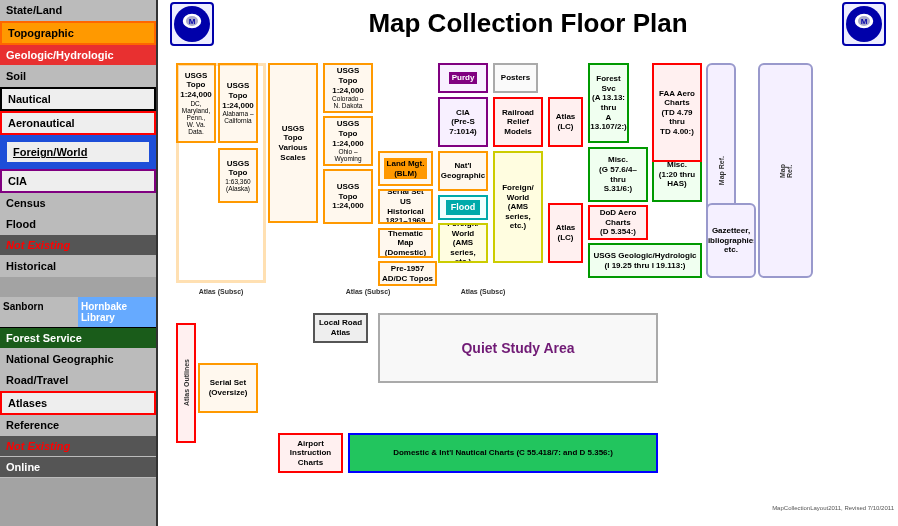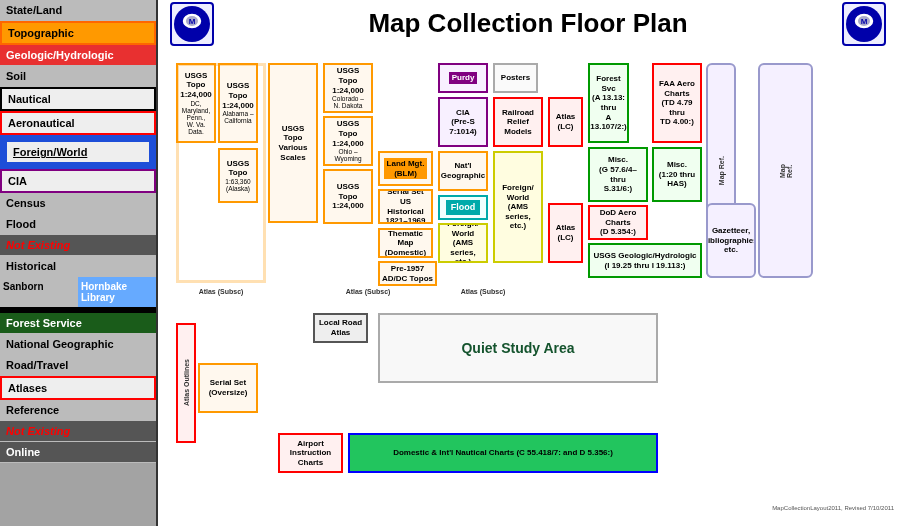--- a/index.html
+++ b/index.html
@@ -39,21 +39,22 @@
     .sidebar-item.blue-border { border: 2px solid #000000; background: #eee; color:#000;}
     .sidebar-item.yellow-border { border: 7px solid #1d4ed8; background: #eee; color:#000;text-decoration:underline;}
     .sidebar-item.purple-border { border: 2px solid purple; background: #eee; color:#000;}
     .sidebar-item.gray-bg { background: #bbb; color:#000;}
     .sidebar-item.dark { background: #555; color:#fff;}
     .sidebar-item.dark-green { background: #1a5c1a; color:#fff;}
     .sidebar-item.geologic { background: #e83030; color:#fff;}
     .sidebar-item.not-existing { background: #555; color: red; font-style: italic; }
     .sidebar-dual {
       display: flex;
-      border-bottom: 6px solid #000000;
+      border-bottom: 1px solid #000000;
+      margin-top: 20px;
     }
     .sidebar-dual .part {
       flex: 1;
       padding: 4px 3px;
       font-size: 10px;
       font-weight: bold;
       cursor: pointer;
     }
     .sidebar-dual .part.gray { background: #bbb; }
     .sidebar-dual .part.blue { background: #6af; color:#fff; }
@@ -155,21 +156,21 @@
     
     .quiet-study {
       position: absolute;
       border: 2px solid #aaa;
       background: #f8f8f8;
       display: flex;
       align-items: center;
       justify-content: center;
       font-size: 14px;
       font-weight: bold;
-      color: #14532d;
+      color: #701a75;
     }
 
     
     #bottom-section {
       position: absolute;
       bottom: 2px;
       right: 4px;
       font-size: 6px;
       color: #555;
     }
@@ -389,21 +390,21 @@
     </div>
 
     <div class="fp-box fp-red" style="left:430px;top:162px;width:60px;height:35px;">
       <span class="box-label">DoD Aero<br>Charts<br>(D 5.354:)</span>
     </div>
 
     <div class="fp-box fp-green" style="left:494px;top:104px;width:50px;height:55px;">
       <span class="box-label">Misc.<br>(1:20 thru HAS)</span>
     </div>
 
-    <div class="fp-box fp-red" style="left:494px;top:20px;width:50px;height:80px;">
+    <div class="fp-box fp-red" style="left:494px;top:20px;width:50px;height:99px;">
       <span class="box-label">FAA Aero<br>Charts<br>(TD 4.79 thru<br>TD 4.00:)</span>
     </div>
 
     <div class="fp-box fp-green" style="left:430px;top:200px;width:114px;height:35px;">
       <span class="box-label">USGS Geologic/Hydrologic<br>(I 19.25 thru I 19.113:)</span>
     </div>
 
     <div class="fp-box fp-lightpurple" style="left:548px;top:20px;width:30px;height:215px;">
       <div class="vertical-label">Map Ref.</div>
     </div>

